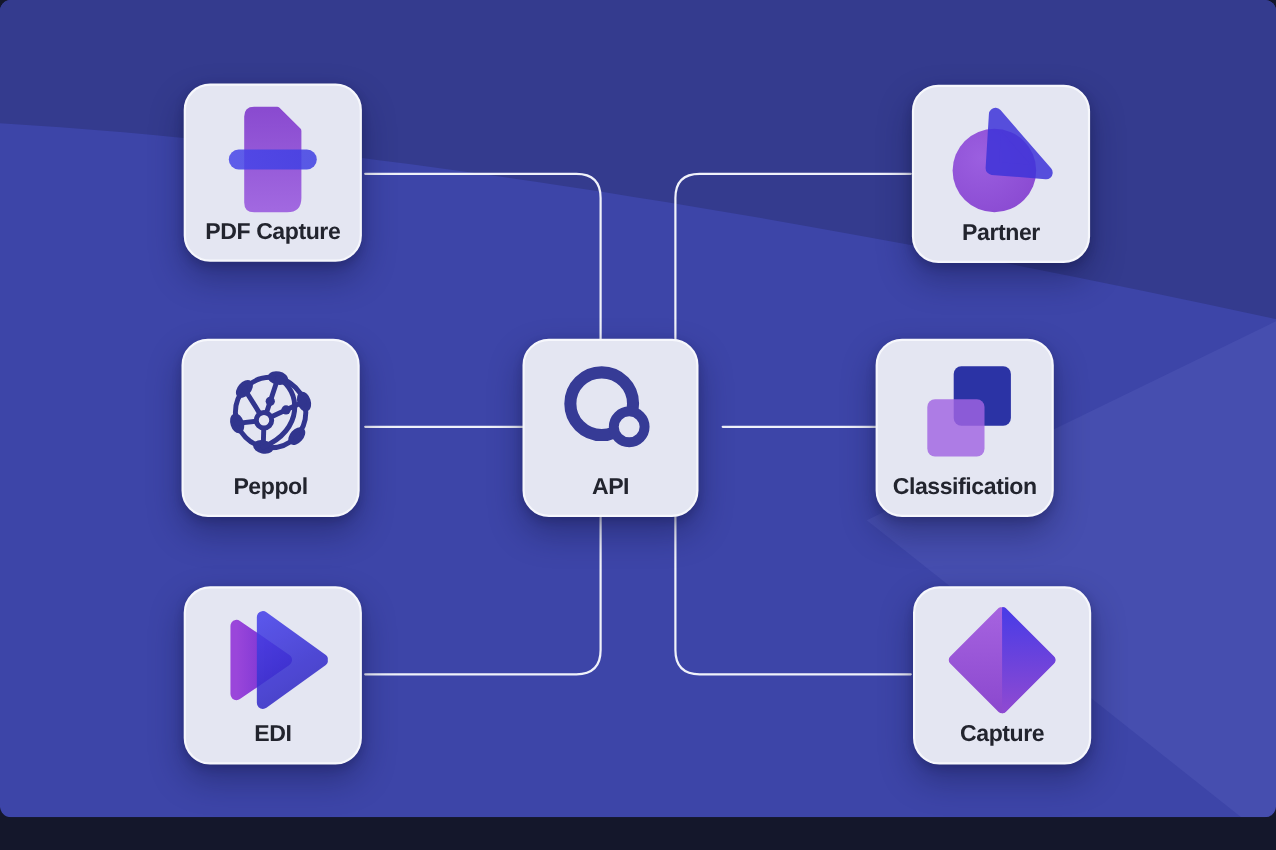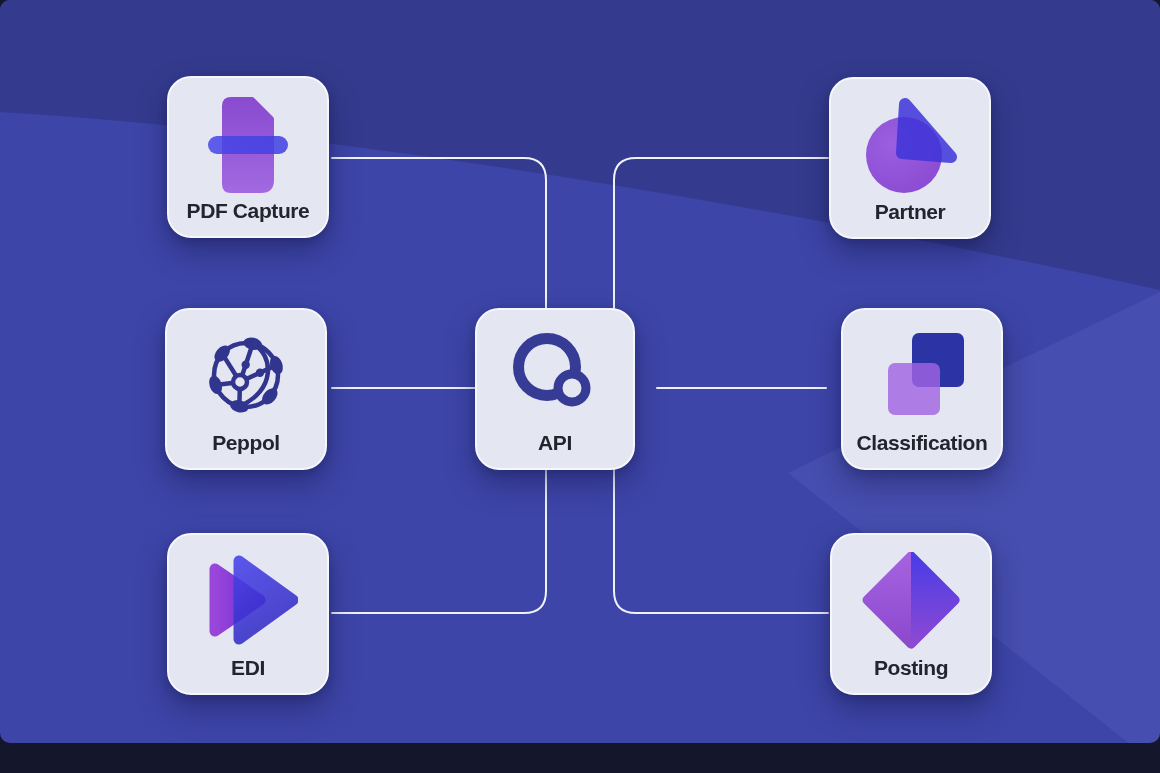--- a/index.html
+++ b/index.html
@@ -18,21 +18,21 @@
   .icon{position:absolute;top:17px;left:50%;transform:translateX(-50%);width:100px;height:100px;}
   .label{
     position:absolute;left:0;right:0;bottom:13px;text-align:center;
     font-size:21px;font-weight:700;letter-spacing:-0.4px;color:#22242e;white-space:nowrap;
   }
   #card-pdf{left:167px;top:76px}
   #card-peppol{left:165px;top:308px}
   #card-edi{left:167px;top:533px}
   #card-api{left:475px;top:308px;width:160px}
   #card-posting{left:829px;top:77px}
-  #card-classification{left:841px;top:308px}
+  #card-classification{left:796px;top:308px}
   #card-partner{left:830px;top:533px}
 </style>
 </head>
 <body>
 
 <div class="stage">
 
   <svg class="bg" width="1160" height="773" viewBox="0 0 1160 773">
 
     <path d="M0,0 H1160 V290 C700,190 300,130 0,112 Z" fill="#343b8e"></path>
@@ -152,16 +152,16 @@
         </linearGradient>
         <clipPath id="cPartR">
             <rect x="50" y="-10" width="70" height="120"></rect>
           </clipPath>
       </defs>
       <path d="M50,4 L94,48 L50,92 L6,48 Z" fill="url(#gPartL)" stroke="url(#gPartL)" stroke-width="9" stroke-linejoin="round"></path>
       <g clip-path="url(#cPartR)">
         <path d="M50,4 L94,48 L50,92 L6,48 Z" fill="url(#gPartR)" stroke="url(#gPartR)" stroke-width="9" stroke-linejoin="round"></path>
       </g>
     </svg>
-    <span class="label">Posting</span>
+    <span class="label">Capture</span>
   </div>
 
 </div>
 
 </body></html>

